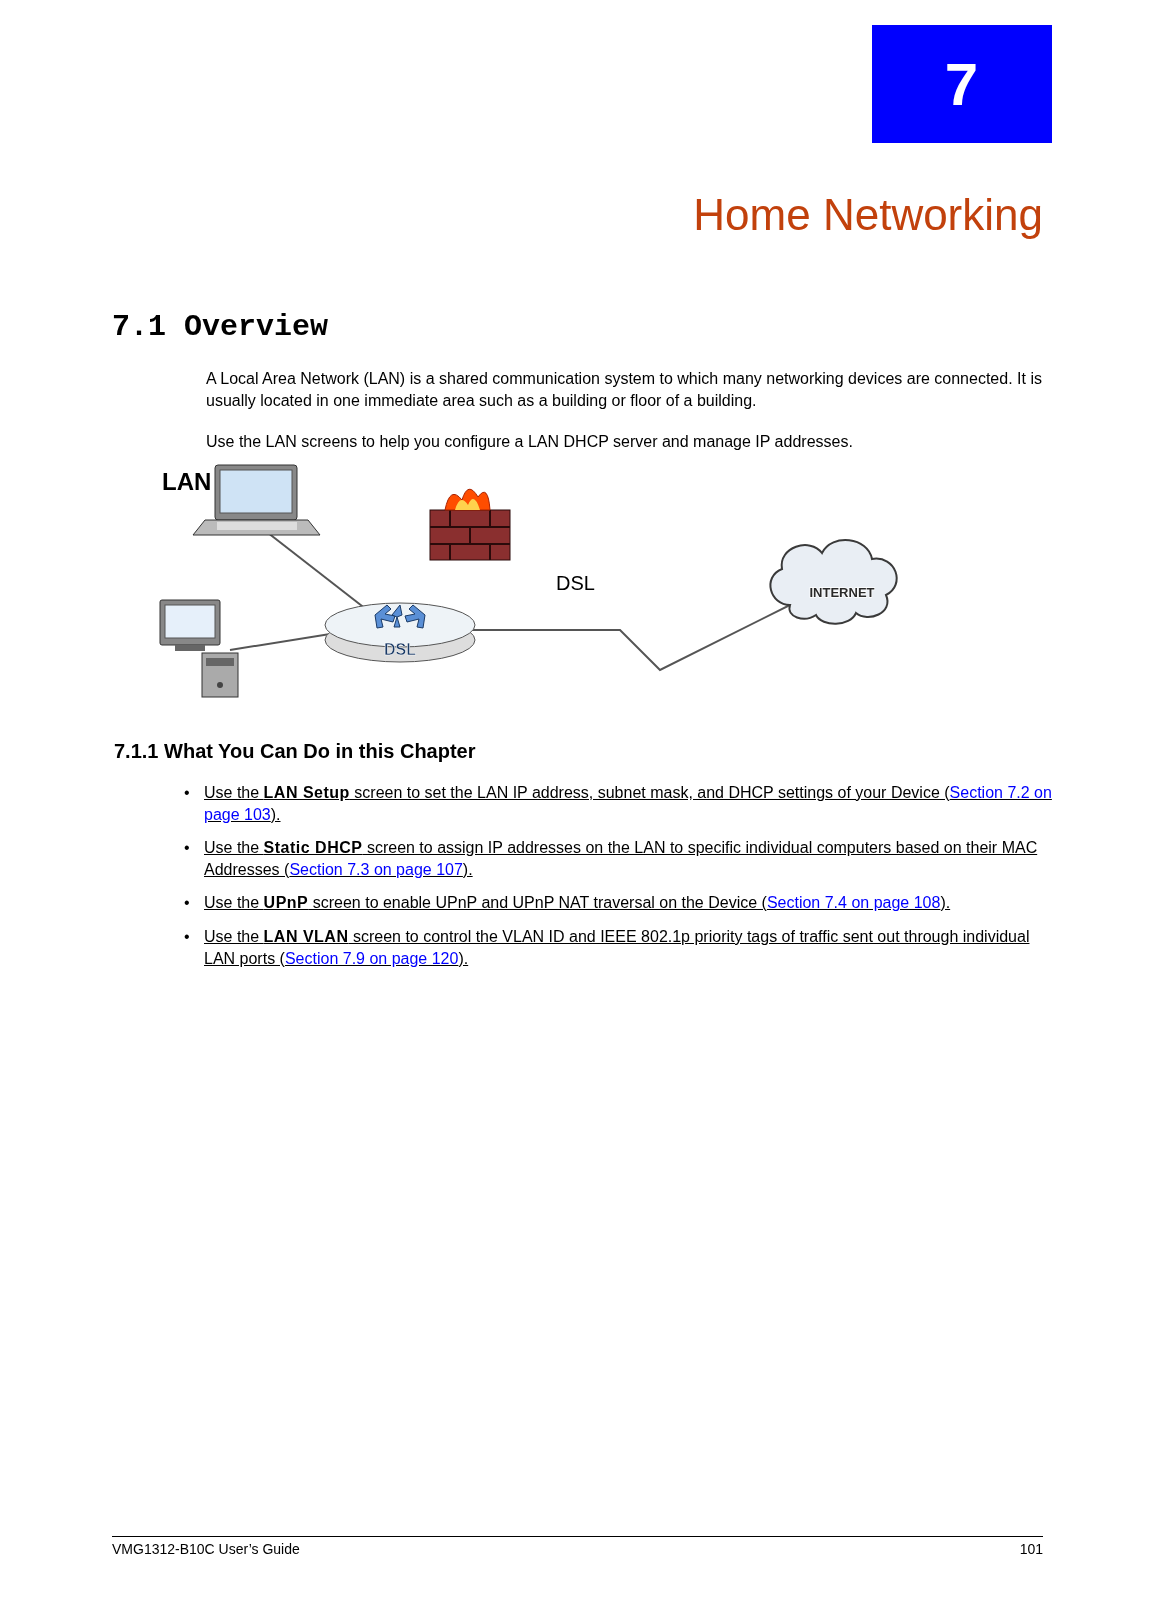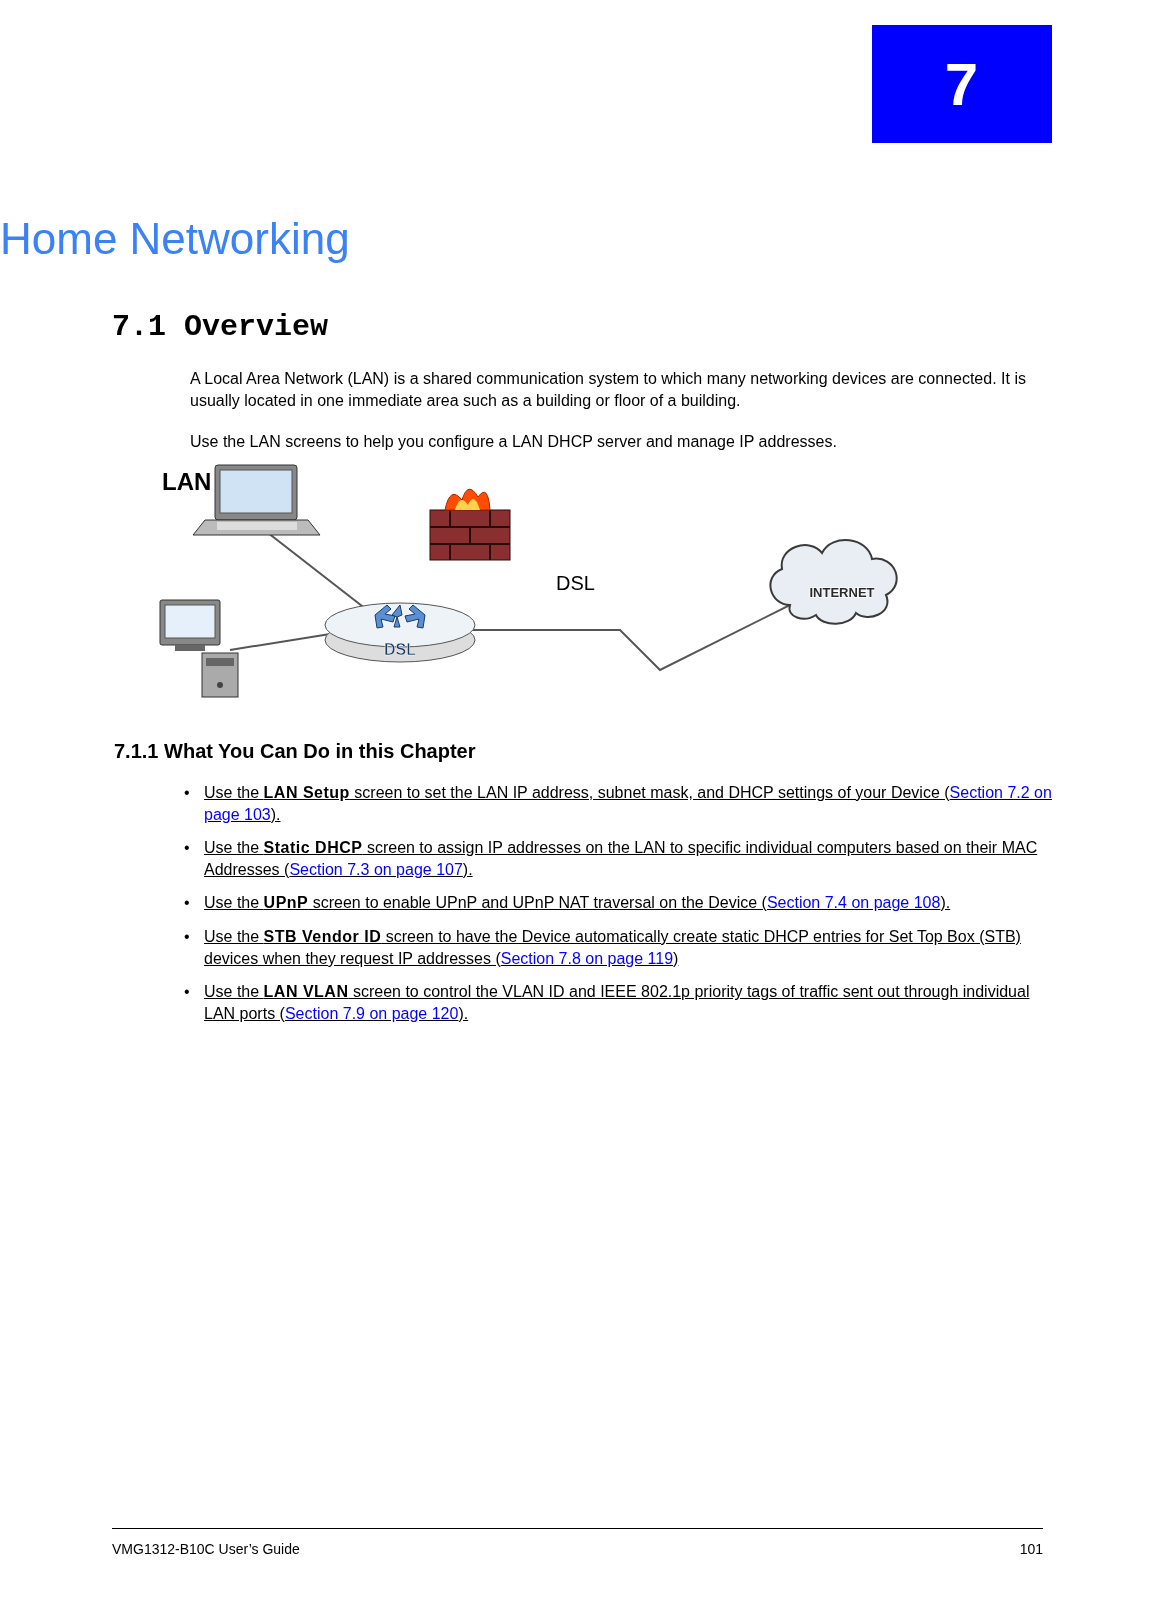--- a/index.html
+++ b/index.html
@@ -32,44 +32,43 @@
     font-size: 60px;
     font-weight: bold;
     font-family: Arial, sans-serif;
     letter-spacing: 1px;
   }
   .chapter-title {
     position: absolute;
     top: 190px;
     left: 0;
     right: 120px;
-    text-align: left;
-    color: #3b82f6;
+    text-align: right;
+    color: #c2410c;
     font-family: Arial, sans-serif;
     font-size: 44px;
     font-weight: normal;
-    margin-top: 24px;
   }
   .sec-h1 {
     position: absolute;
     top: 310px;
     left: 112px;
     font-family: Liberation Mono, monospace;
     font-size: 30px;
     font-weight: bold;
   }
   .body-area {
     position: absolute;
     top: 368px;
     left: 190px;
     width: 860px;
     font-size: 16px;
     line-height: 1.35;
   }
-  .body-area p { margin: 0 0 20px 0; }
+  .body-area p { margin: 0 0 20px 16px; }
   .diagram {
     position: absolute;
     top: 455px;
     left: 150px;
     width: 800px;
     height: 250px;
   }
   .sec-h2 {
     position: absolute;
     top: 740px;
@@ -99,21 +98,21 @@
     top: 0;
   }
   .bold { font-weight: bold; letter-spacing: 0.5px; }
   .link { color: #0000ff; }
   .footer {
     position: absolute;
     bottom: 40px;
     left: 112px;
     right: 120px;
     border-top: 1px solid #000;
-    padding-top: 12px;
+    padding-top: 4px;
     font-size: 14px;
     display: flex;
     justify-content: space-between;
     align-items: flex-end;
     font-family: Arial, sans-serif;
   }
   .footer .pnum {
     font-size: 14px;
     font-weight: normal;
   }
@@ -221,23 +220,20 @@
     <div class="item">
       <span>Use the </span><span class="bold">LAN Setup</span><span> screen to set the LAN IP address, subnet mask, and DHCP settings of your Device (</span><span class="link">Section 7.2 on page 103</span><span>).</span>
     </div>
     <div class="item">
       <span>Use the </span><span class="bold">Static DHCP</span><span> screen to assign IP addresses on the LAN to specific individual computers based on their MAC Addresses (</span><span class="link">Section 7.3 on page 107</span><span>).</span>
     </div>
     <div class="item">
       <span>Use the </span><span class="bold">UPnP</span><span> screen to enable UPnP and UPnP NAT traversal on the Device (</span><span class="link">Section 7.4 on page 108</span><span>).</span>
     </div>
     <div class="item">
-      <span>Use the </span><span class="bold">STB Vendor ID</span><span> screen to have the Device automatically create static DHCP entries for Set Top Box (STB) devices when they request IP addresses (</span><span class="link">Section 7.8 on page 119</span><span>)</span>
-    </div>
-    <div class="item">
       <span>Use the </span><span class="bold">LAN VLAN</span><span> screen to control the VLAN ID and IEEE 802.1p priority tags of traffic sent out through individual LAN ports (</span><span class="link">Section 7.9 on page 120</span><span>).</span>
     </div>
   </div>
 
   <div class="footer">
     <span>VMG1312-B10C User’s Guide</span>
     <span class="pnum">101</span>
   </div>
 
 </div>

